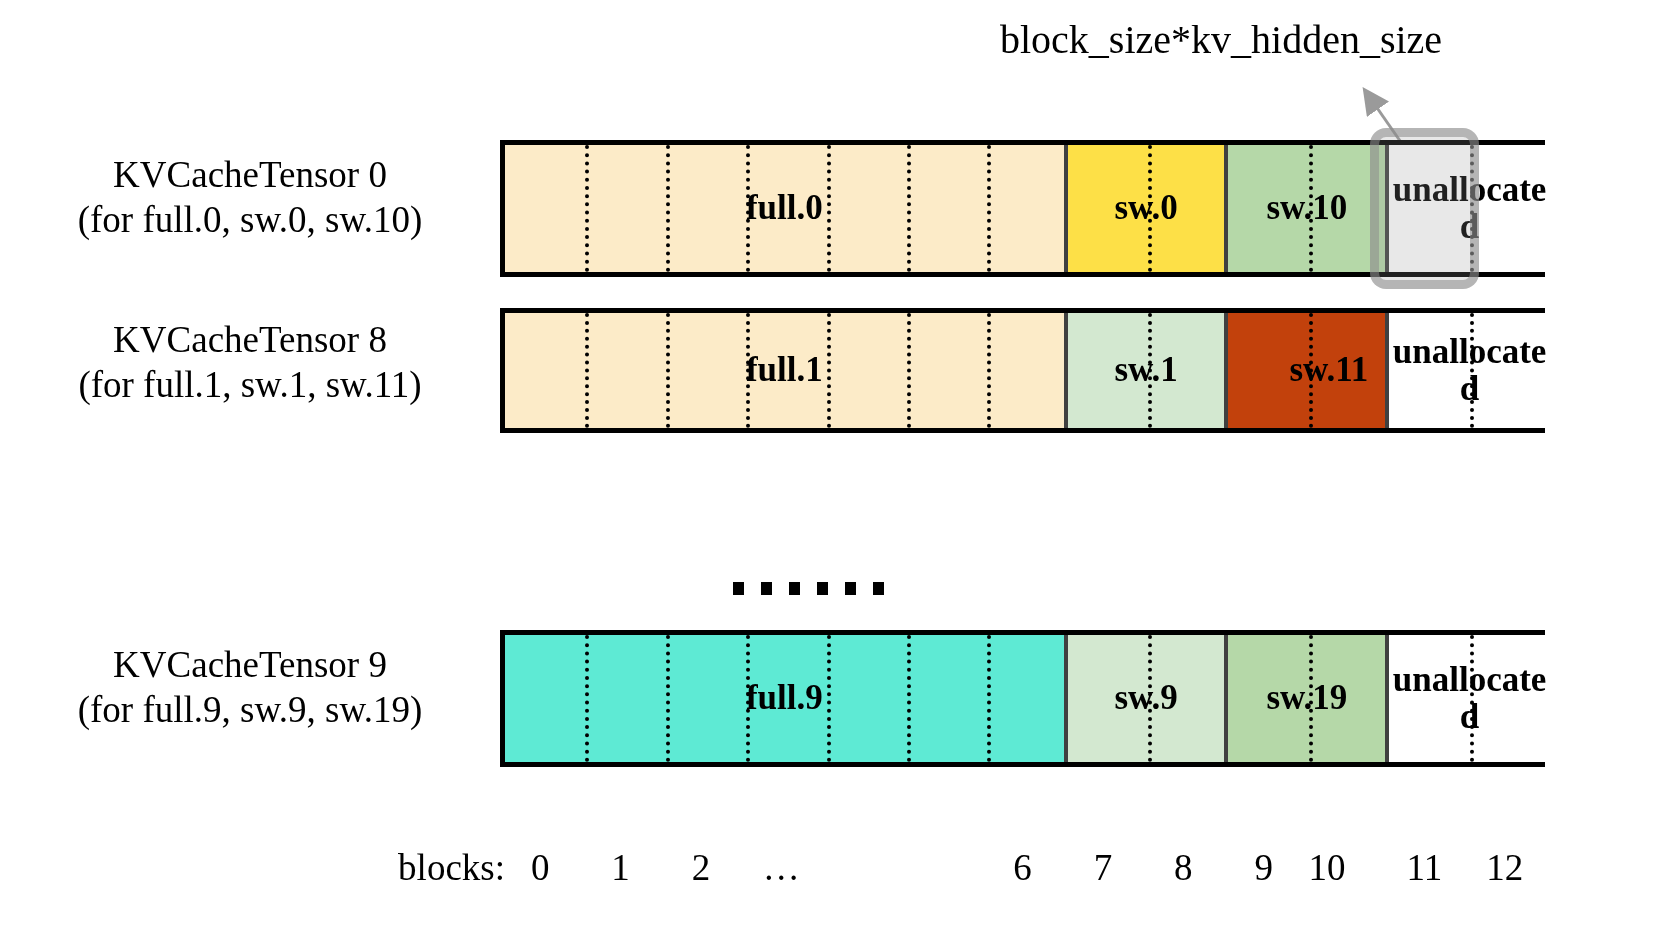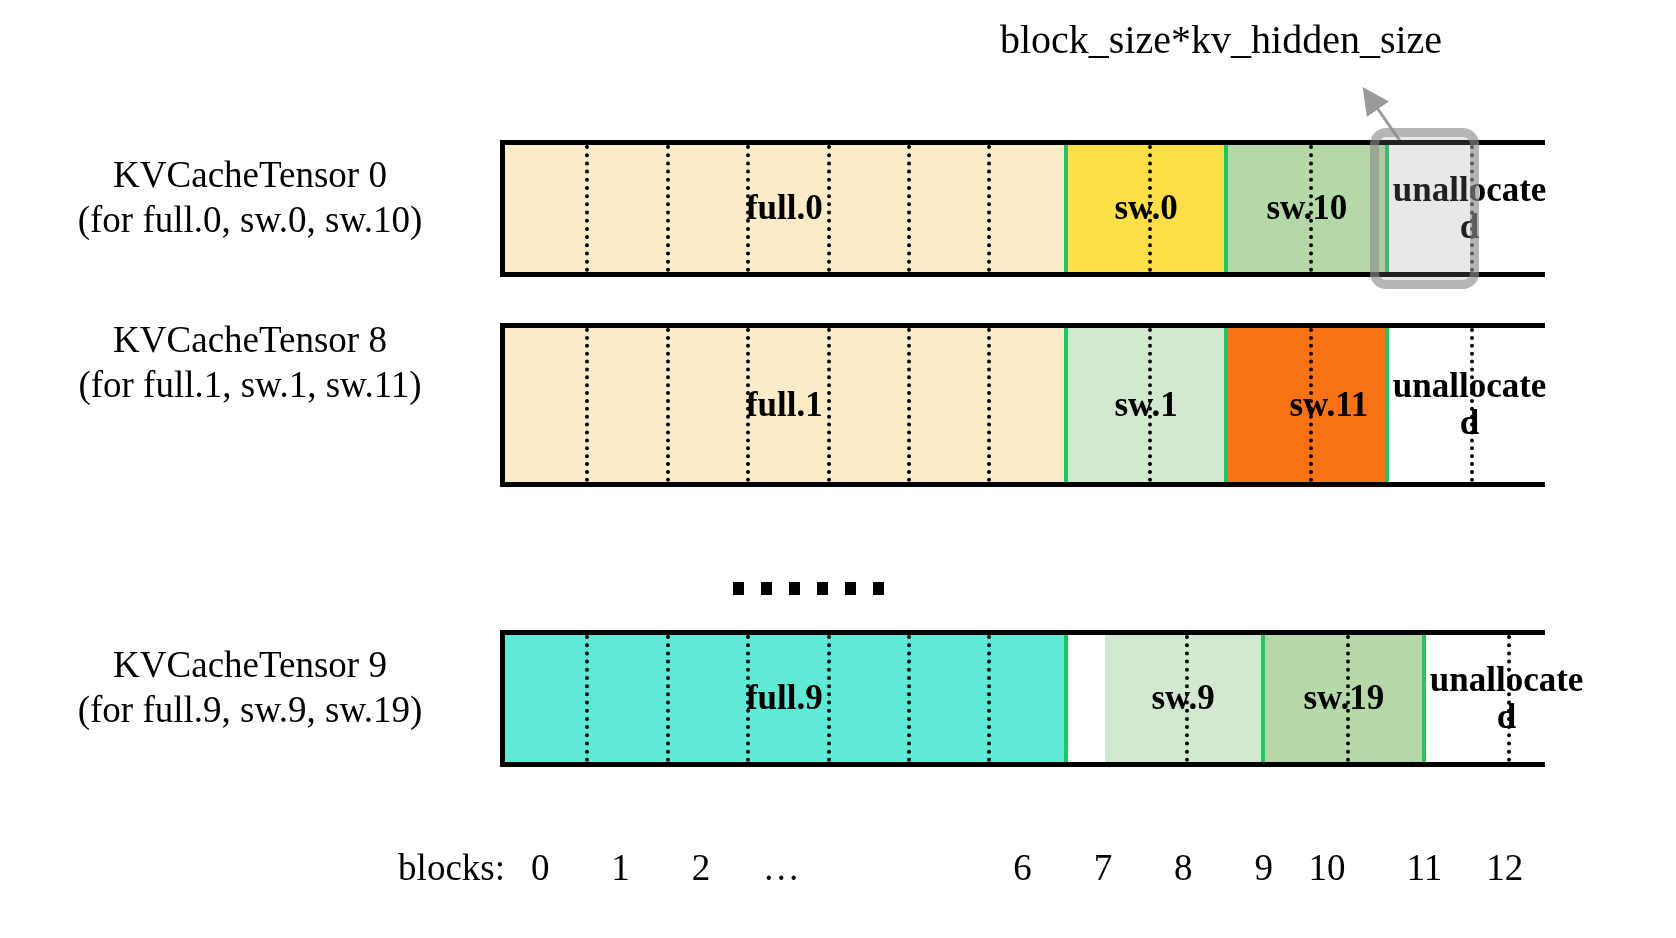--- a/index.html
+++ b/index.html
@@ -44,21 +44,21 @@
   }
   .seg{
     position:relative;
     box-sizing:border-box;
     display:flex;
     align-items:center;
     justify-content:center;
     font-size:35px;
     font-weight:bold;
     color:#000;
-    border-right:4px solid #22c55e;
+    border-right:4px solid #404040;
     overflow:hidden;
   }
   .seg:last-child{border-right:none;}
   .seg .txt{position:relative;z-index:3;text-align:center;line-height:1.05;}
 
   
   .dots{position:absolute;top:0;bottom:0;width:0;border-left:4px dotted #000;z-index:1;}
 
   
   .highlight{
@@ -136,35 +136,35 @@
         </div>
         <div class="seg" style="width: 160.769px; flex: 0 0 160.769px; background: rgb(255, 255, 255);">
           <span class="dots" style="left: 80.3846px;"></span>
           <span class="txt" style="width: 100%; word-break: break-all; padding: 0px 2px; box-sizing: border-box;">unallocated</span>
         </div>
       </div>
       <div class="row-label" style="left: 15px; top: 317px;">
         <span class="l2">KVCacheTensor 8</span>
         <span class="l2">(for full.1, sw.1, sw.11)</span>
       </div>
-      <div class="bar" style="left: 500px; top: 323px; width: 1045px; height: 164px;">
+      <div class="bar" style="left: 500px; top: 308px; width: 1045px; height: 125px;">
         <div class="seg" style="width: 562.692px; flex: 0 0 562.692px; background: rgb(252, 235, 200);">
           <span class="dots" style="left: 80.3846px;"></span>
           <span class="dots" style="left: 160.769px;"></span>
           <span class="dots" style="left: 241.154px;"></span>
           <span class="dots" style="left: 321.538px;"></span>
           <span class="dots" style="left: 401.923px;"></span>
           <span class="dots" style="left: 482.308px;"></span>
           <span class="txt">full.1</span>
         </div>
         <div class="seg" style="width: 160.769px; flex: 0 0 160.769px; background: rgb(211, 232, 208);">
           <span class="dots" style="left: 80.3846px;"></span>
           <span class="txt">sw.1</span>
         </div>
-        <div class="seg" style="width: 160.769px; flex: 0 0 160.769px; background: #f97316; padding-left: 44px;">
+        <div class="seg" style="width: 160.769px; flex: 0 0 160.769px; background: #c2410c; padding-left: 44px;">
           <span class="dots" style="left: 80.3846px;"></span>
           <span class="txt">sw.11</span>
         </div>
         <div class="seg" style="width: 160.769px; flex: 0 0 160.769px; background: rgb(255, 255, 255);">
           <span class="dots" style="left: 80.3846px;"></span>
           <span class="txt" style="width: 100%; word-break: break-all; padding: 0px 2px; box-sizing: border-box;">unallocated</span>
         </div>
       </div>
       <div class="row-label" style="left: 15px; top: 642px;">
         <span class="l2">KVCacheTensor 9</span>
@@ -173,21 +173,21 @@
       <div class="bar" style="left: 500px; top: 630px; width: 1045px; height: 137px;">
         <div class="seg" style="width: 562.692px; flex: 0 0 562.692px; background: #5eead4;">
           <span class="dots" style="left: 80.3846px;"></span>
           <span class="dots" style="left: 160.769px;"></span>
           <span class="dots" style="left: 241.154px;"></span>
           <span class="dots" style="left: 321.538px;"></span>
           <span class="dots" style="left: 401.923px;"></span>
           <span class="dots" style="left: 482.308px;"></span>
           <span class="txt">full.9</span>
         </div>
-        <div class="seg" style="width: 160.769px; flex: 0 0 160.769px; background: rgb(211, 232, 208); margin-left: 37px;">
+        <div class="seg" style="width: 160.769px; flex: 0 0 160.769px; background: rgb(211, 232, 208);">
           <span class="dots" style="left: 80.3846px;"></span>
           <span class="txt">sw.9</span>
         </div>
         <div class="seg" style="width: 160.769px; flex: 0 0 160.769px; background: rgb(181, 216, 168);">
           <span class="dots" style="left: 80.3846px;"></span>
           <span class="txt">sw.19</span>
         </div>
         <div class="seg" style="width: 160.769px; flex: 0 0 160.769px; background: rgb(255, 255, 255);">
           <span class="dots" style="left: 80.3846px;"></span>
           <span class="txt" style="width: 100%; word-break: break-all; padding: 0px 2px; box-sizing: border-box;">unallocated</span>

